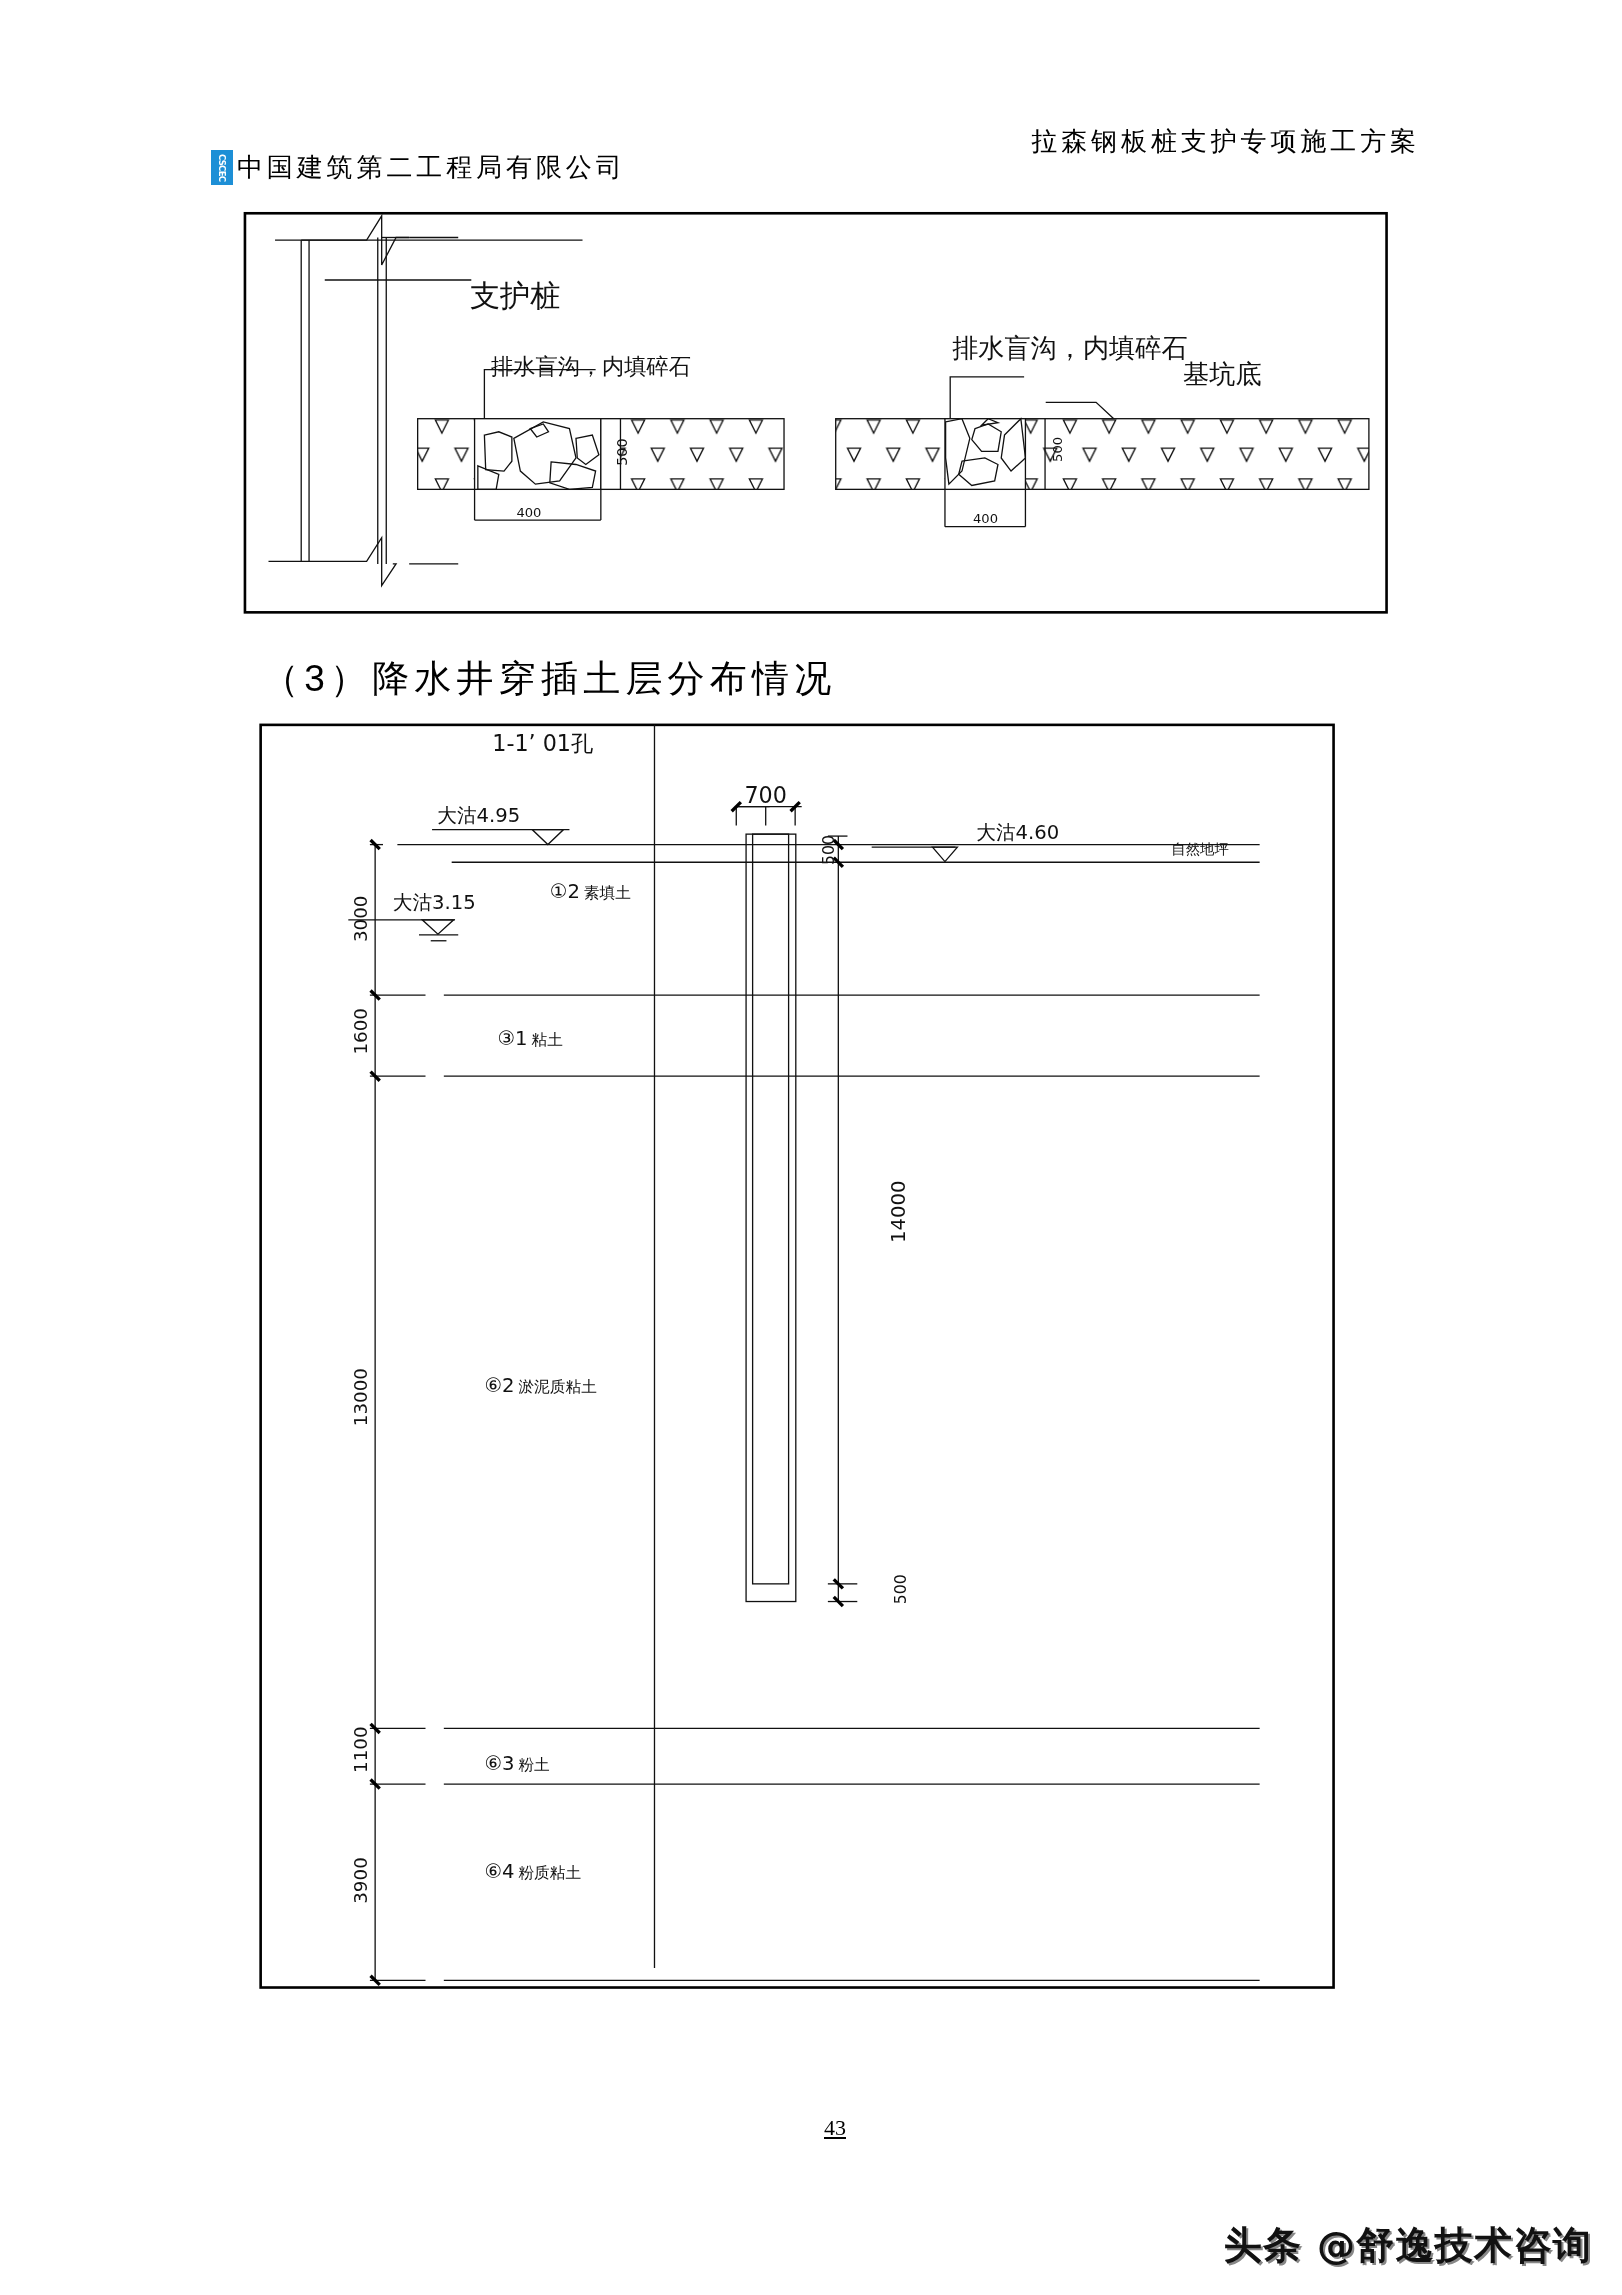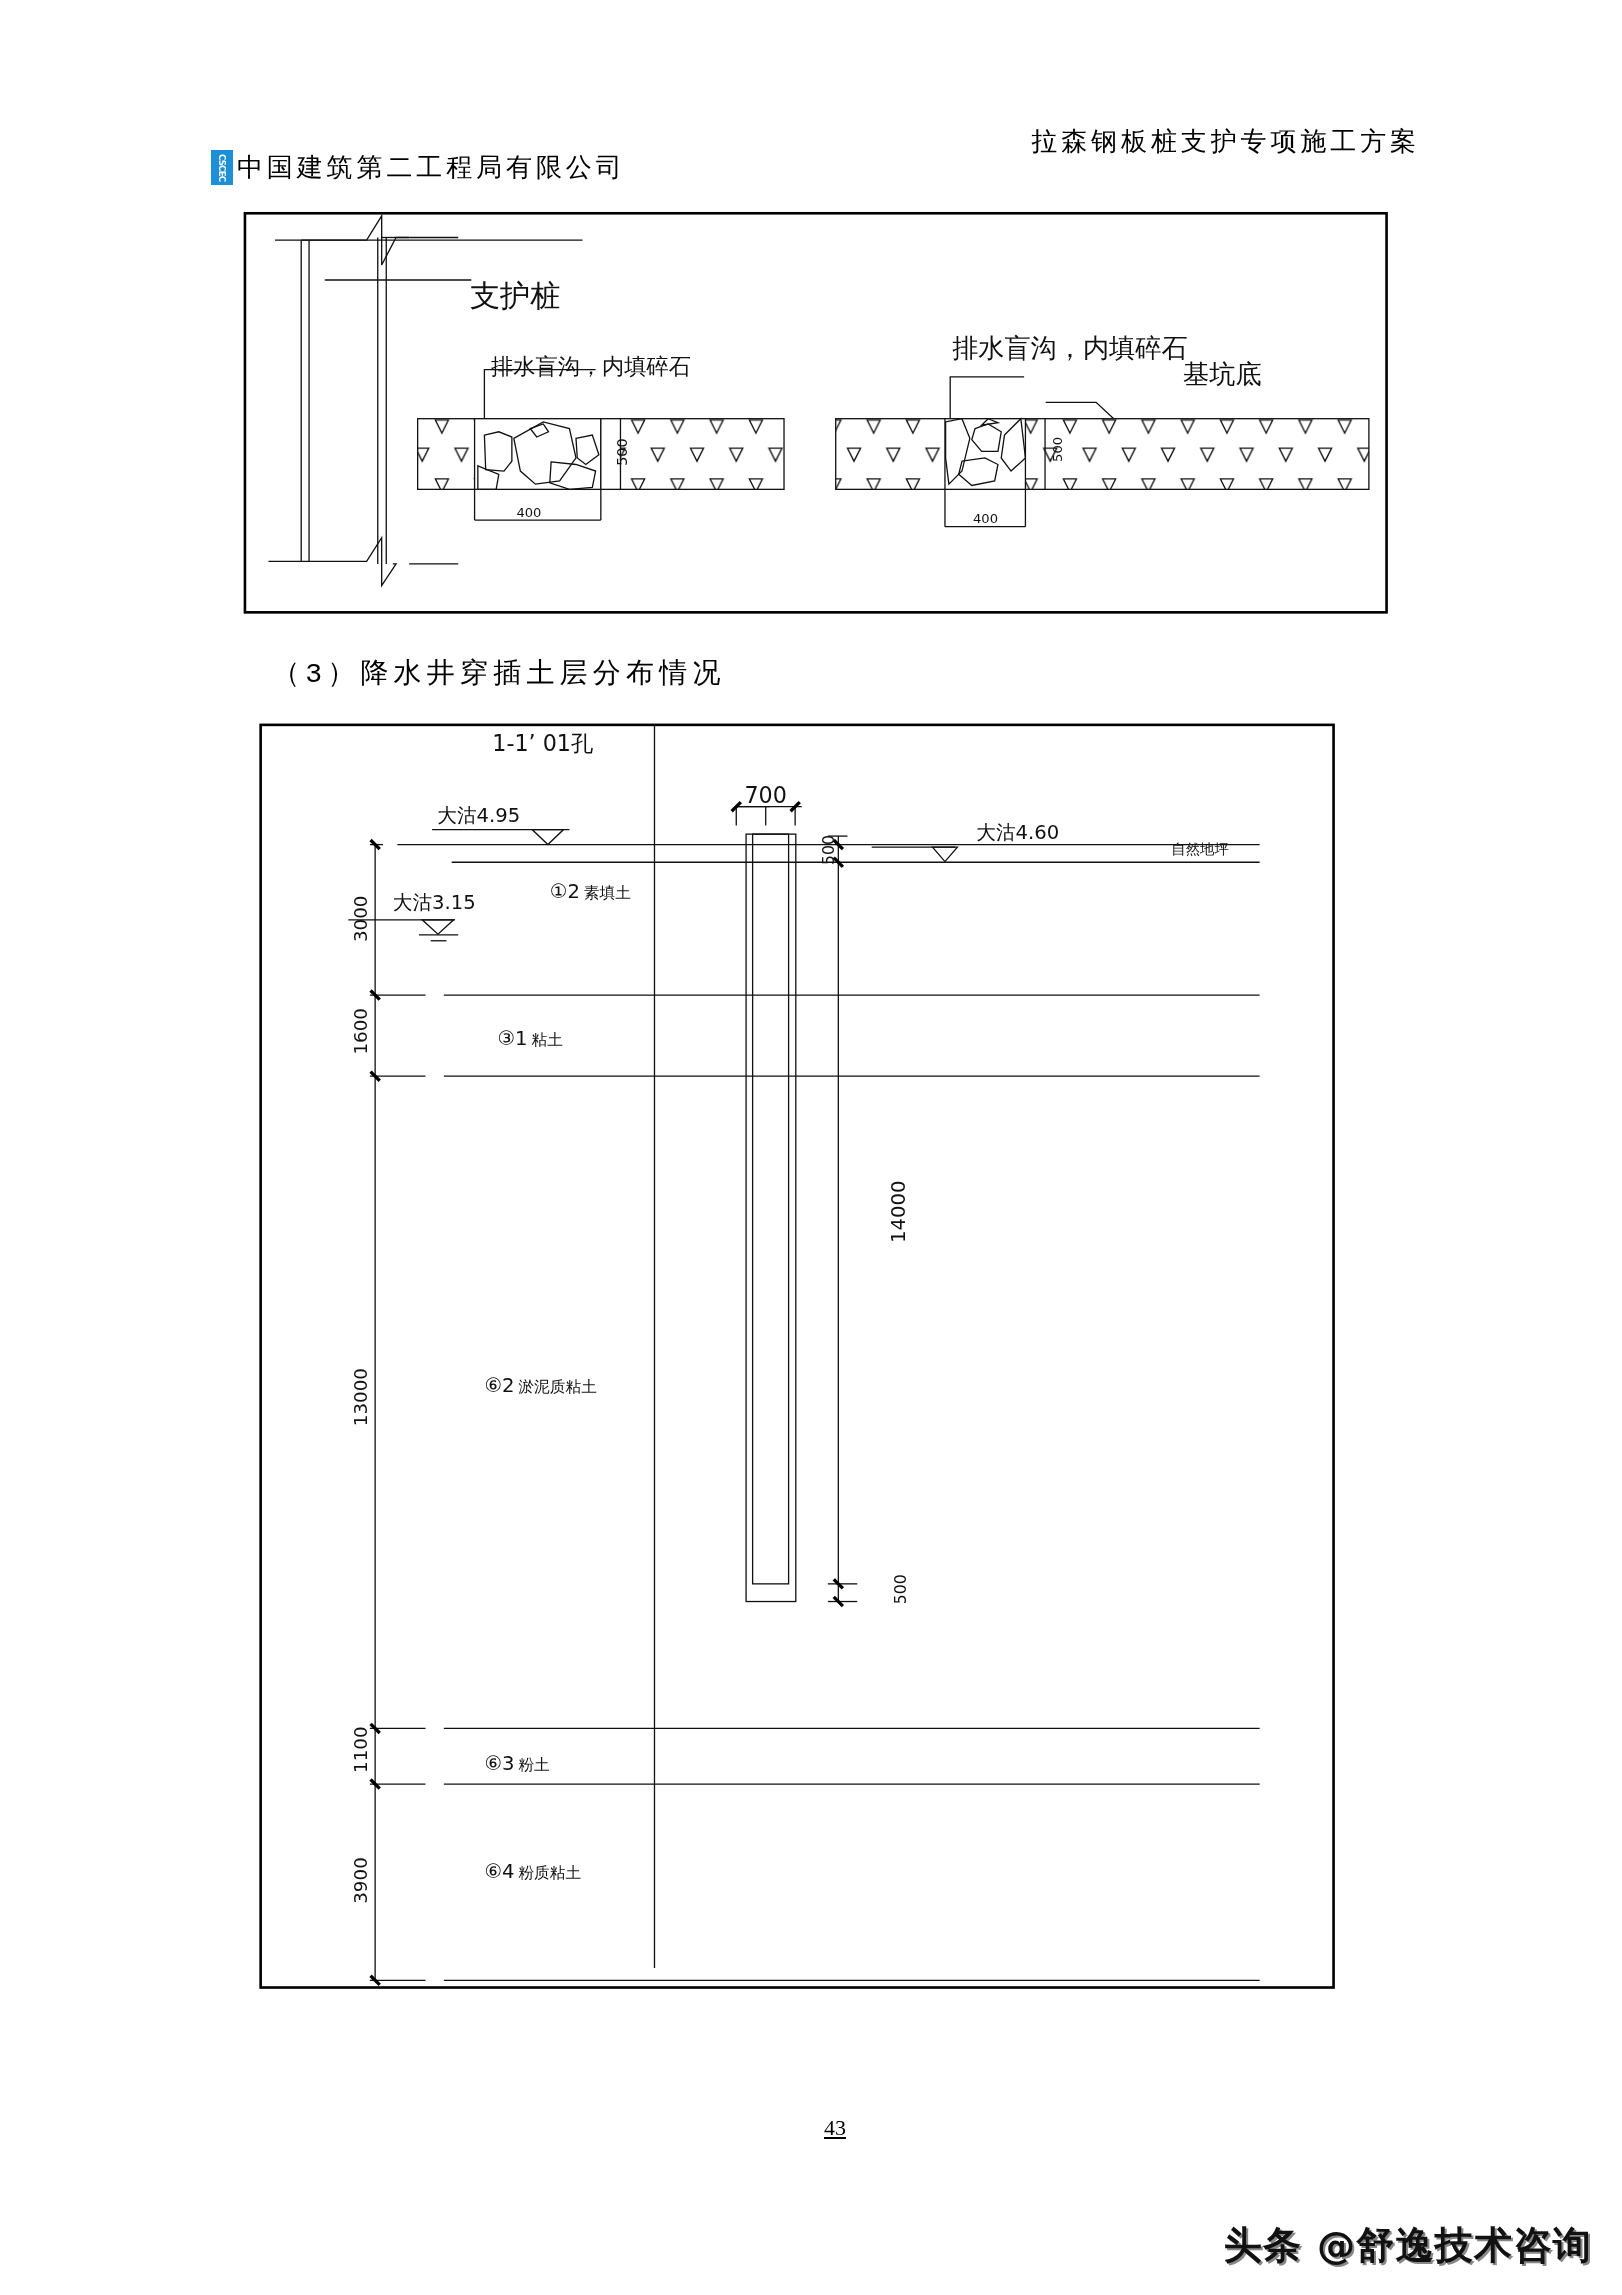--- a/index.html
+++ b/index.html
@@ -2,21 +2,21 @@
 <html style="font-size:10.5px"><head>
 <meta charset="utf-8">
 <style>
   html, body { margin: 0; padding: 0; background: #ffffff; }
   body { width: 1623px; height: 2295px; position: relative; overflow: hidden; font-family: "DejaVu Serif", serif; color: #000; }
   .header-left { position: absolute; left: 211px; top: 118px; display: flex; align-items: center; margin-top: 32px; }
   .logo { width: 22px; height: 35px; background: #1d8fd6; display: flex; align-items: center; justify-content: center; margin-right: 3.9px; }
   .logo span { color: #fff; font-family: "DejaVu Sans", sans-serif; font-size: 8.5px; font-weight: bold; letter-spacing: -0.7px; writing-mode: vertical-rl; }
   .header-text { font-family: "DejaVu Sans", sans-serif; font-size: 26px; letter-spacing: 3.9px; font-weight: 300; }
   .header-right { position: absolute; right: 203px; top: 124px; font-family: "DejaVu Sans", sans-serif; font-size: 26px; letter-spacing: 3.9px; }
-  .section-title { position: absolute; left: 272px; top: 654px; font-size: 28px; letter-spacing: 5.2px; font-family: Liberation Mono, monospace; }
+  .section-title { position: absolute; left: 262px; top: 654px; font-size: 37px; letter-spacing: 5.2px; font-family: Liberation Sans, sans-serif; }
   .page-number { position: absolute; left: 824px; top: 2115px; font-size: 22px; font-family: "Liberation Serif", serif; text-decoration: underline; }
   .watermark { position: absolute; right: 31px; top: 2220px; font-family: "DejaVu Sans", sans-serif; font-size: 38px; font-weight: bold; color: #111; letter-spacing: 1.3px; text-shadow: 2px 2px 0 #888; text-align: right; }
   svg { position: absolute; left: 0; top: 0; }
   .cad { font-family: "DejaVu Sans", sans-serif; fill: #111; }
 </style>
 </head>
 <body>
 
 <div class="header-left">
   <div class="logo">

